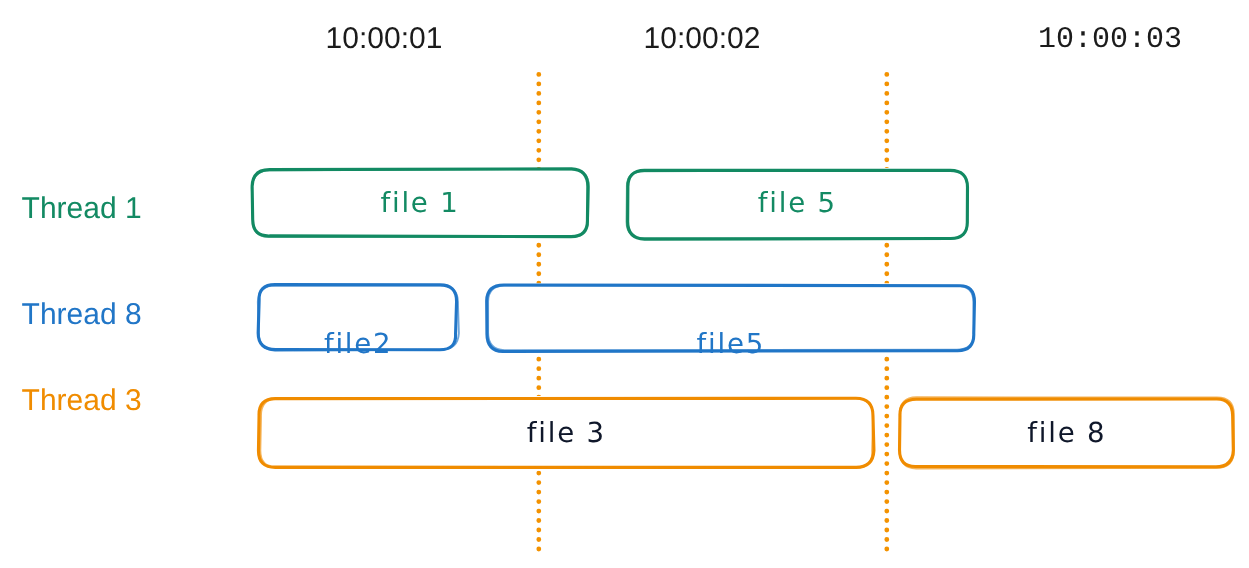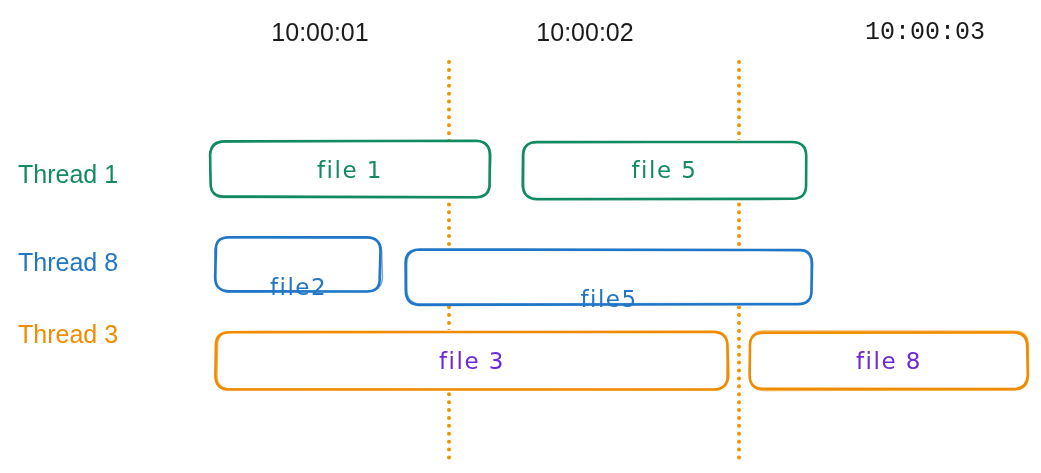--- a/index.html
+++ b/index.html
@@ -74,21 +74,21 @@
     font-weight: 400;
     letter-spacing: 1.5px;
     white-space: nowrap;
     z-index: 2;
   }
   .green-stroke  { stroke: #138a63; }
   .blue-stroke   { stroke: #2176c7; }
   .orange-stroke { stroke: #f08c00; }
   .green-text  { color: #138a63; }
   .blue-text   { color: #2176c7; margin-top: 44px; }
-  .orange-text { color: #6d28d9; }
+  .orange-text { color: #0f172a; }
 </style>
 </head>
 <body>
 
 <div id="canvas">
   <div id="ticks-layer">
       <div class="tick-label" style="left: 320px;">10:00:01</div>
       <div class="tick-label" style="left: 585px;">10:00:02</div>
       <div class="tick-label" style="left: 925px; font-family: Liberation Mono, monospace;">10:00:03</div>
     </div>
@@ -113,21 +113,21 @@
         <span class="task-label green-text">file 5</span>
       </div>
       <div class="thread-label blue" style="top: 248px;">Thread 8</div>
       <div class="task-box" style="left: 214px; top: 236px; width: 169px; height: 58px;">
         <svg viewBox="0 0 169 58" preserveAspectRatio="none">
           <path d="M 15.138957505925646 1.1875098575646916 L 152.32037540875535 1.3930239713502033 Q 166.48228526517596 1.1875098575646916 166.48228526517596 15.187509857564692 L 165.65578035828003 42.104442893542 Q 166.48228526517596 55.46746209227058 152.48228526517596 55.46746209227058 L 16.036072502398383 55.27432935281922 Q 1.1389575059256458 55.46746209227058 1.1389575059256458 41.46746209227058 L 1.9440404388333263 14.23177512969687 Q 1.1389575059256458 1.1875098575646916 15.138957505925646 1.1875098575646916 Z" fill="none" stroke-width="2.6" stroke-linecap="round" stroke-linejoin="round" opacity="1" class="blue-stroke"></path>
           <path d="M 15.759395592704095 1.851873040348437 L 152.74662027393606 1.7415930312017736 Q 167.6290660553659 1.851873040348437 167.6290660553659 15.851873040348437 L 168.4252266832009 41.739652486881596 Q 167.6290660553659 55.379600429059565 153.6290660553659 55.379600429059565 L 15.181644594515092 56.32652981983824 Q 1.7593955927040952 55.379600429059565 1.7593955927040952 41.379600429059565 L 0.8108145680726011 15.523809435011572 Q 1.7593955927040952 1.851873040348437 15.759395592704095 1.851873040348437 Z" fill="none" stroke-width="1.5" stroke-linecap="round" stroke-linejoin="round" opacity="0.65" class="blue-stroke"></path>
         </svg>
         <span class="task-label blue-text">file2</span>
       </div>
-      <div class="task-box" style="left: 404px; top: 248px; width: 410px; height: 58px;">
+      <div class="task-box" style="left: 404px; top: 236px; width: 410px; height: 58px;">
         <svg viewBox="0 0 410 58" preserveAspectRatio="none">
           <path d="M 15.793953312007943 1.4925840102150687 L 394.927718666745 2.129470810485145 Q 408.05068118068357 1.4925840102150687 408.05068118068357 15.492584010215069 L 407.45898807050924 41.89260448237292 Q 408.05068118068357 56.238214290031465 394.05068118068357 56.238214290031465 L 14.958550250990811 56.94126194075034 Q 1.7939533120079432 56.238214290031465 1.7939533120079432 42.238214290031465 L 1.5726650270707978 14.646463224959007 Q 1.7939533120079432 1.4925840102150687 15.793953312007943 1.4925840102150687 Z" fill="none" stroke-width="2.6" stroke-linecap="round" stroke-linejoin="round" opacity="1" class="blue-stroke"></path>
           <path d="M 16.8099191244919 2.0963967417610547 L 393.4946626808611 2.1122049560872256 Q 407.20085812236357 2.0963967417610547 407.20085812236357 16.096396741761055 L 407.763778083754 41.92052833713751 Q 407.20085812236357 55.38738397938687 393.20085812236357 55.38738397938687 L 16.42889290878975 55.82972310338482 Q 2.8099191244918984 55.38738397938687 2.8099191244918984 41.38738397938687 L 2.804543112900319 15.366721326206061 Q 2.8099191244918984 2.0963967417610547 16.8099191244919 2.0963967417610547 Z" fill="none" stroke-width="1.5" stroke-linecap="round" stroke-linejoin="round" opacity="0.65" class="blue-stroke"></path>
         </svg>
         <span class="task-label blue-text">file5</span>
       </div>
       <div class="thread-label orange" style="top: 320px;">Thread 3</div>
       <div class="task-box" style="left: 214px; top: 330px; width: 516px; height: 62px;">
         <svg viewBox="0 0 516 62" preserveAspectRatio="none">
           <path d="M 15.386107244760296 2.1876208759640576 L 499.2589524085806 1.8990031439352606 Q 513.4607430613542 2.1876208759640576 513.4607430613542 16.187620875964058 L 514.2789909494677 45.35869069082082 Q 513.4607430613542 59.524952322659374 499.46074306135415 59.524952322659374 L 15.361974382922654 59.52138426125748 Q 1.3861072447602965 59.524952322659374 1.3861072447602965 45.524952322659374 L 1.8726913034101926 16.360884252990218 Q 1.3861072447602965 2.1876208759640576 15.386107244760296 2.1876208759640576 Z" fill="none" stroke-width="2.6" stroke-linecap="round" stroke-linejoin="round" opacity="1" class="orange-stroke"></path>

